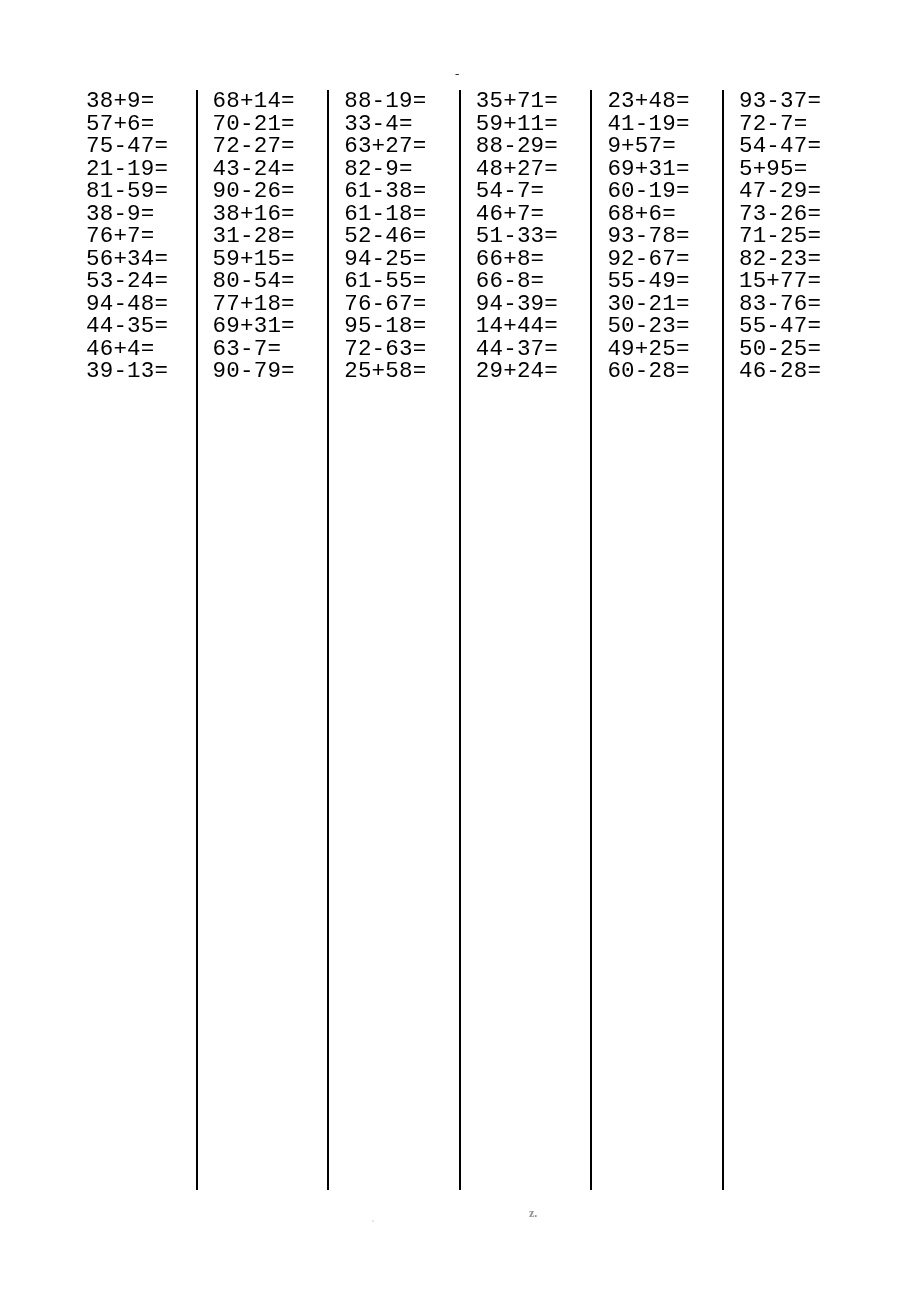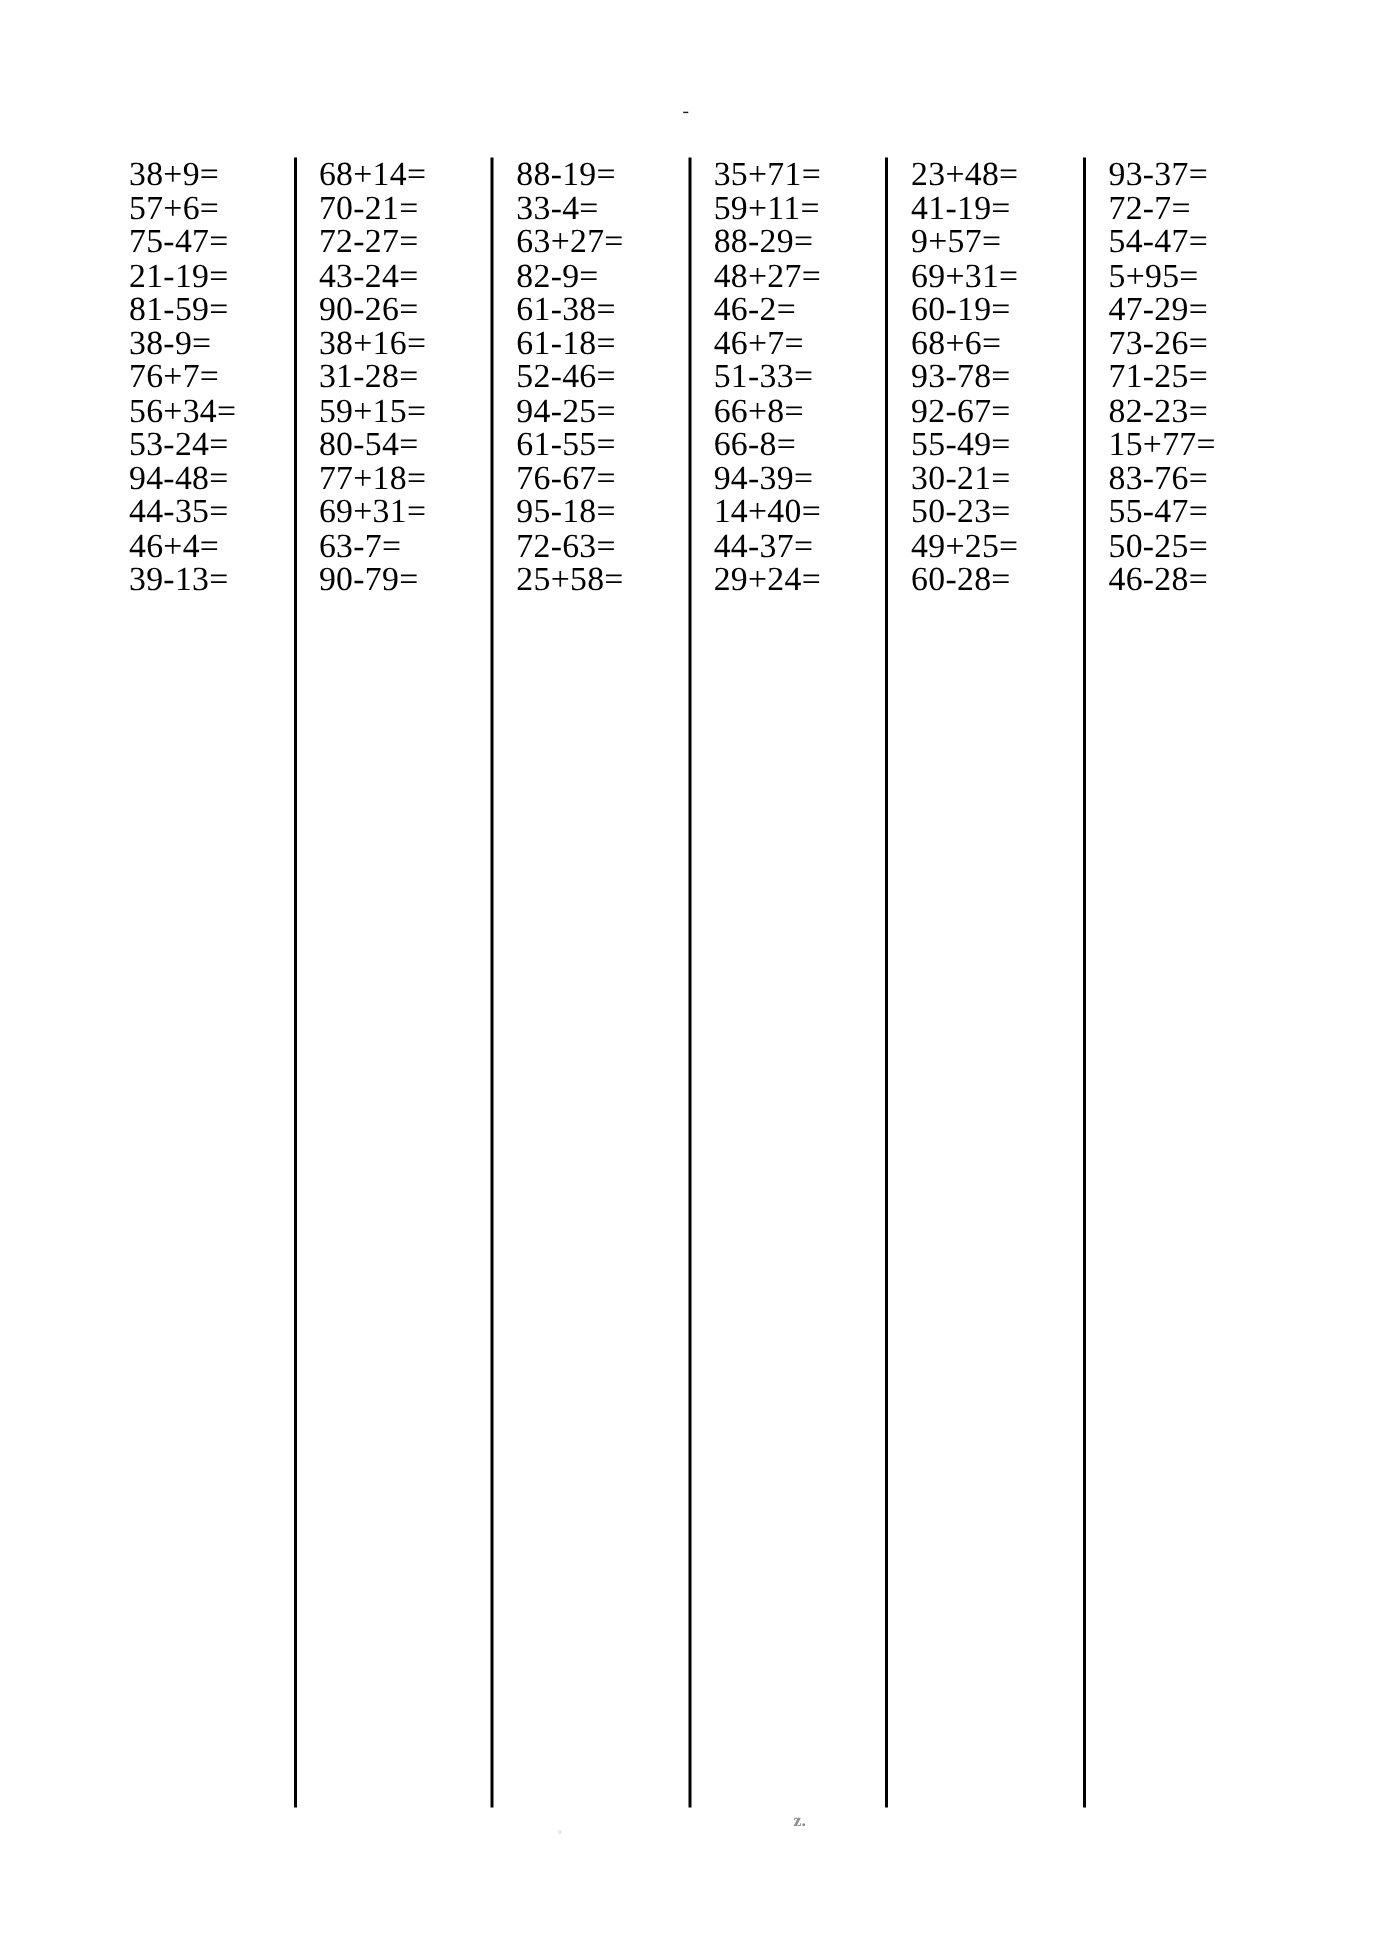--- a/index.html
+++ b/index.html
@@ -34,26 +34,27 @@
     line-height: 10px;
     color: #1a1a1a;
     letter-spacing: 0;
     user-select: none;
   }
 
   
   #problem-grid {
     position: absolute;
     left: 64px;
-    top: 105px;
+    top: 90px;
     width: 790px;
     height: 1100px;
     display: grid;
     grid-template-columns: repeat(6, 131.6px);
     grid-auto-rows: 84.3px;
+    font-family: Liberation Mono, monospace;
   }
 
   .problem-column {
     position: relative;
     display: flex;
     flex-direction: column;
   }
 
   .problem-cell {
     height: 84.3px;
@@ -162,27 +163,27 @@
         <div class="problem-cell">95-18=</div>
         <div class="problem-cell">72-63=</div>
         <div class="problem-cell">25+58=</div>
       </div>
       <div class="column-rule rule-3"></div>
       <div class="problem-column col-3">
         <div class="problem-cell">35+71=</div>
         <div class="problem-cell">59+11=</div>
         <div class="problem-cell">88-29=</div>
         <div class="problem-cell">48+27=</div>
-        <div class="problem-cell">46-2=</div>
+        <div class="problem-cell">54-7=</div>
         <div class="problem-cell">46+7=</div>
         <div class="problem-cell">51-33=</div>
         <div class="problem-cell">66+8=</div>
         <div class="problem-cell">66-8=</div>
         <div class="problem-cell">94-39=</div>
-        <div class="problem-cell">14+40=</div>
+        <div class="problem-cell">14+44=</div>
         <div class="problem-cell">44-37=</div>
         <div class="problem-cell">29+24=</div>
       </div>
       <div class="column-rule rule-4"></div>
       <div class="problem-column col-4">
         <div class="problem-cell">23+48=</div>
         <div class="problem-cell">41-19=</div>
         <div class="problem-cell">9+57=</div>
         <div class="problem-cell">69+31=</div>
         <div class="problem-cell">60-19=</div>

